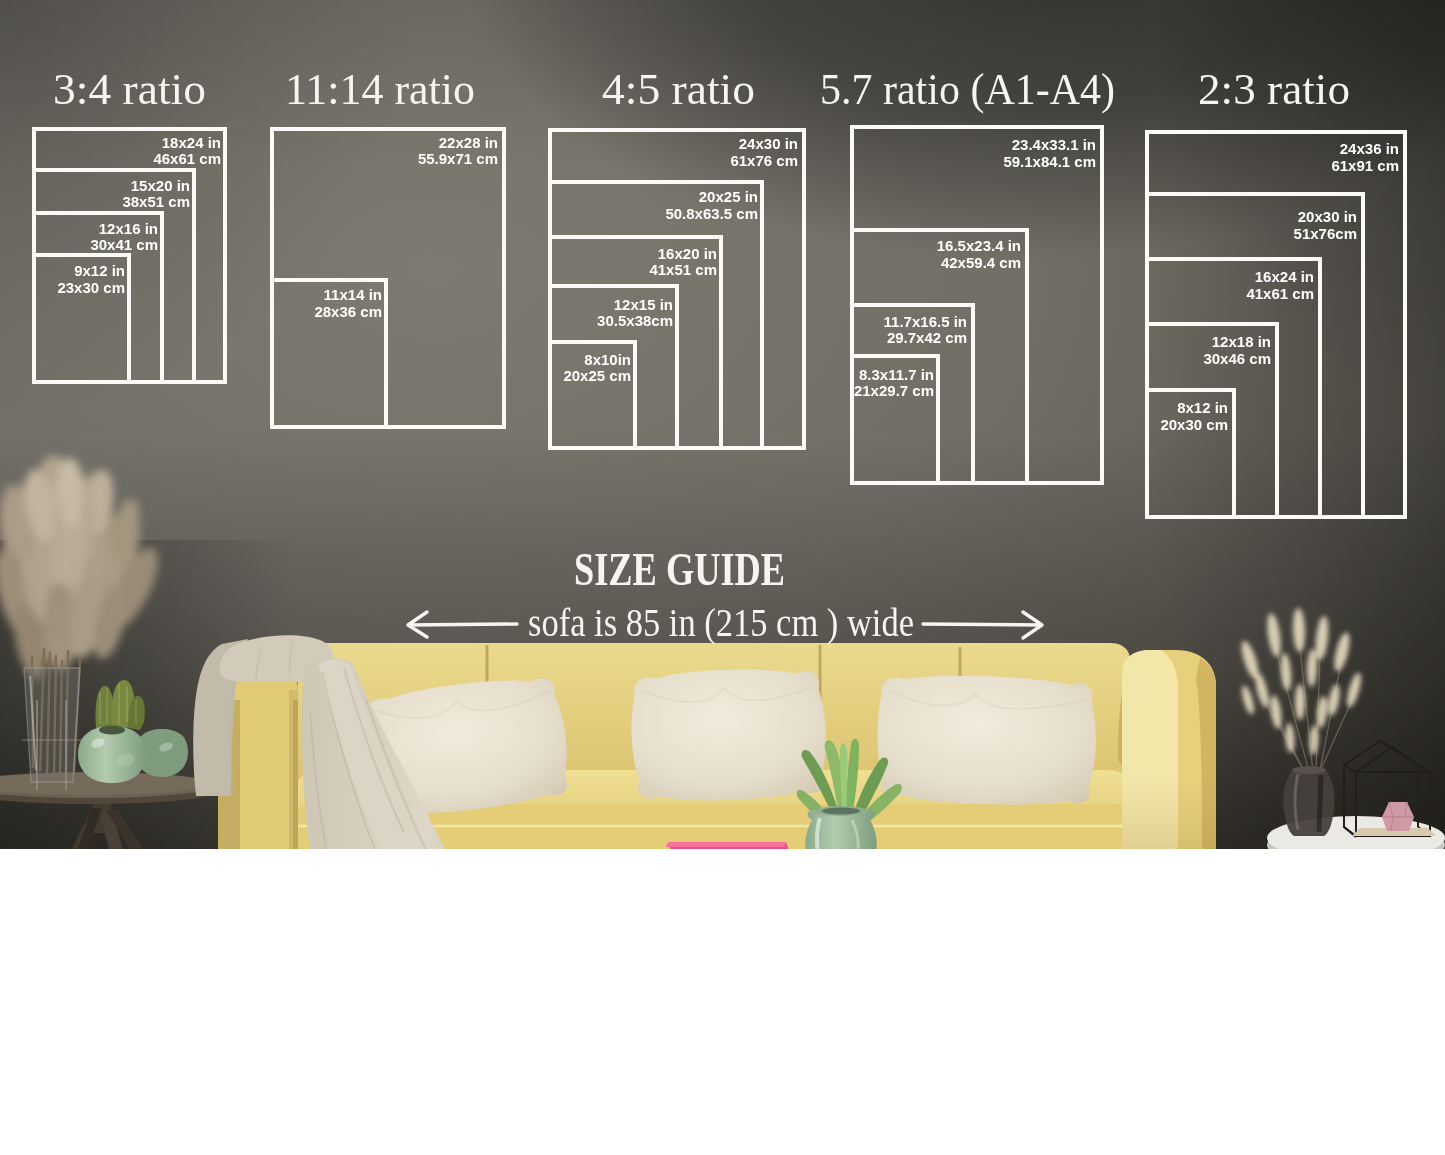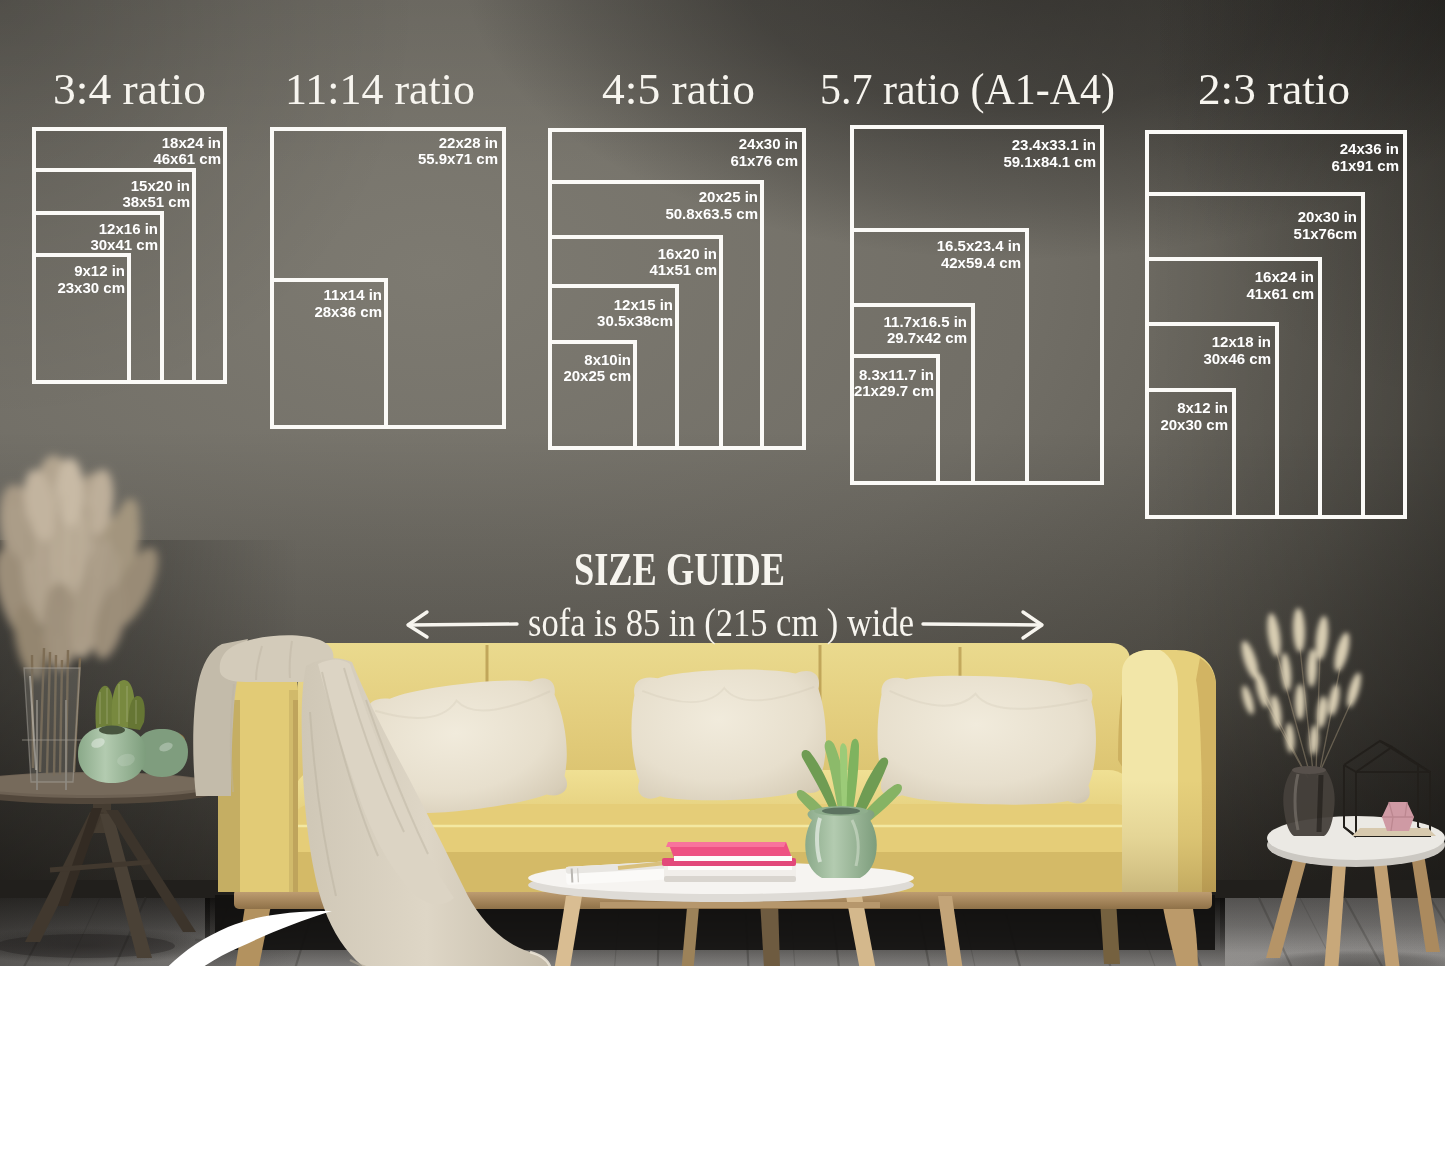--- a/index.html
+++ b/index.html
@@ -1,16 +1,16 @@
 <!DOCTYPE html>
 <html><head>
 <meta charset="utf-8">
 <style>
   html,body{margin:0;padding:0;}
-  #stage{position:relative;width:1445px;height:966px;overflow:hidden;background:#6f6c65;
+  #stage{position:relative;width:1445px;height:849px;overflow:hidden;background:#6f6c65;
          font-family:"Liberation Sans", sans-serif;text-align:center;}
   svg{display:block;}
 </style>
 </head>
 <body>
 <div id="stage">
 <svg width="1445" height="1155" viewBox="0 0 1445 1155" xmlns="http://www.w3.org/2000/svg">
 <defs>
   <radialGradient id="wallLight" cx="0.30" cy="0.30" r="0.92">
     <stop offset="0" stop-color="#7d7a71"></stop>

